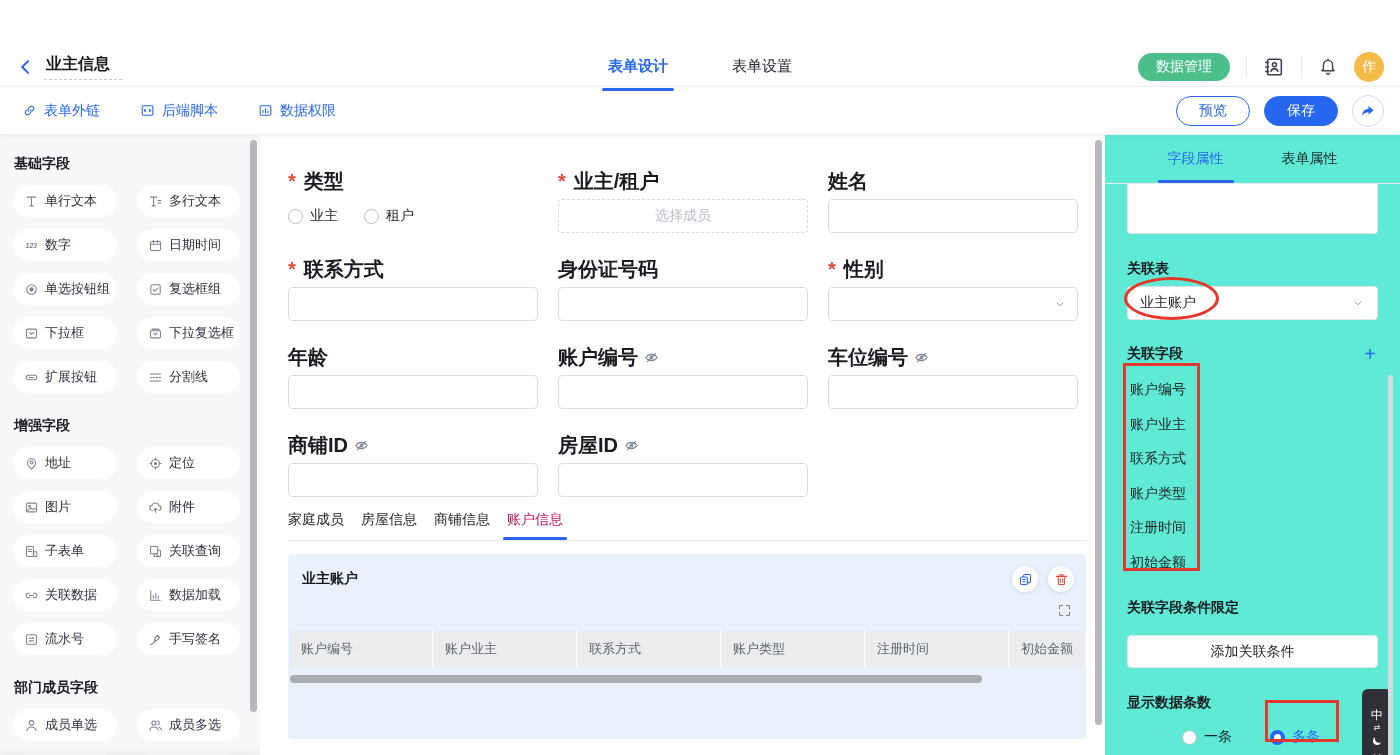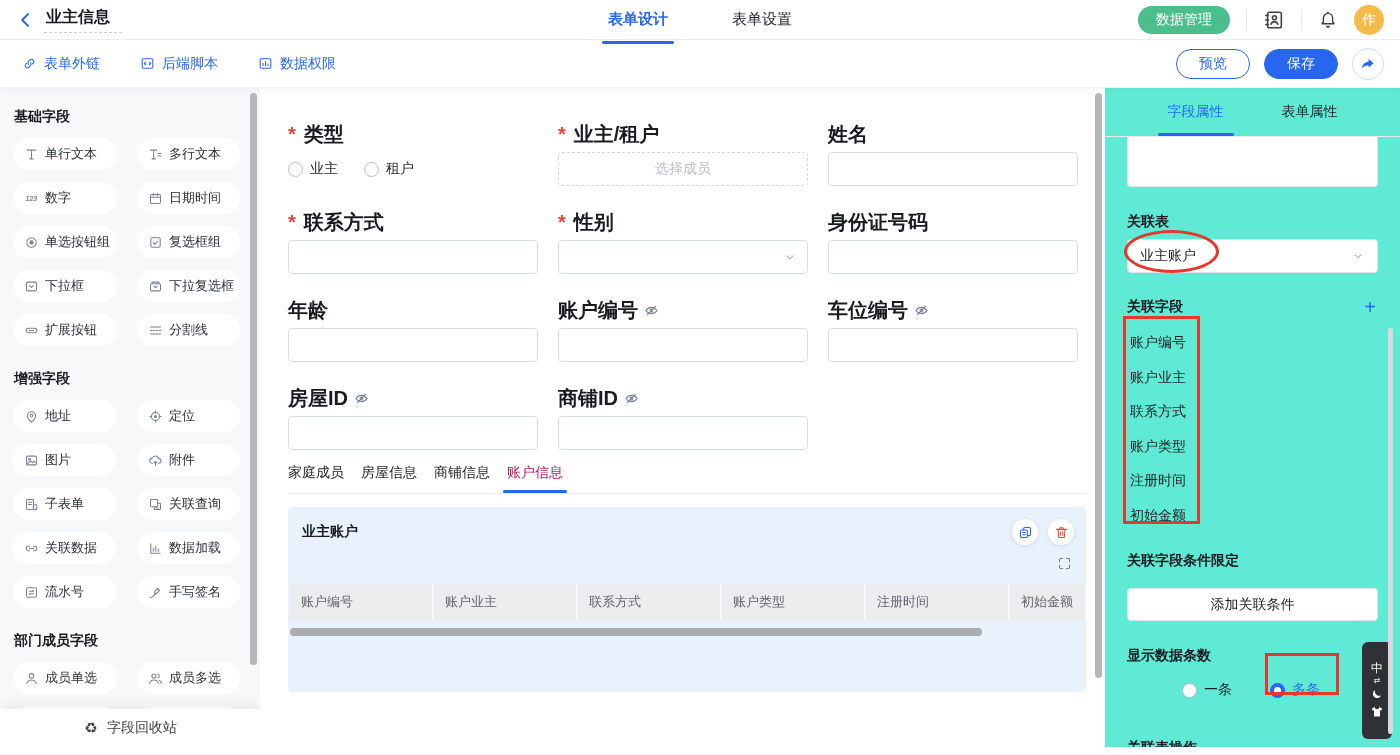--- a/index.html
+++ b/index.html
@@ -6,21 +6,21 @@
   html,body { width:1400px; height:755px; overflow:hidden;
     font-family:"Liberation Sans","DejaVu Sans",sans-serif;
     color:#17191f; background:#fff; }
   .ic { display:inline-flex; align-items:center; justify-content:center; flex:none; }
   .ic svg { width:100%; height:100%; }
   .ic14{width:14px;height:14px}.ic15{width:15px;height:15px}.ic16{width:16px;height:16px}.ic20{width:20px;height:20px}.ic22{width:22px;height:22px}
   .c-blue{color:#2767f0}.c-gray{color:#7b8393}.c-dark{color:#3c414b}.c-red{color:#e8463c}
 
   
   .topbar { height:40px; background:#fff; border-bottom:1px solid #ebedf0;
-    display:flex; align-items:center; padding:0 16px; position:relative; z-index:30; }
+    display:flex; align-items:center; padding:0 16px; position:relative; z-index:30;margin-top:47px; }
   .tb-left { display:flex; align-items:center; gap:8px; }
   .page-title { font-size:16px; font-weight:600; padding:0 12px 4px 2px;
     border-bottom:1px dashed #c7ccd4; }
   .main-tabs { position:absolute; left:50%; transform:translateX(-50%);
     display:flex; gap:64px; height:48px; }
   .main-tab { display:flex; align-items:center; font-size:15px; color:#1f232b;
     position:relative; cursor:pointer; }
   .main-tab.active { color:#2767f0; font-weight:600;font-family:Liberation Serif, serif; }
   .main-tab.active::after { content:""; position:absolute; left:-6px; right:-6px;
     bottom:0; height:3px; background:#2767f0; border-radius:2px; }
@@ -467,32 +467,32 @@
           <div class="f-input"></div>
         </div>
       </div>
 
       <div class="form-row">
         <div class="field">
           <div class="f-label req">联系方式</div>
           <div class="f-input"></div>
         </div>
         <div class="field">
+          <div class="f-label">身份证号码</div>
+          <div class="f-input"></div>
+        </div>
+        <div class="field">
           <div class="f-label req">性别</div>
           <div class="f-select">
             <i class="ic ic14">
                 <svg viewBox="0 0 24 24" fill="none" stroke="currentColor" stroke-width="1.7" stroke-linecap="round" stroke-linejoin="round">
                   <path d="M7 10l5 5 5-5"></path>
                 </svg>
               </i>
           </div>
-        </div>
-        <div class="field">
-          <div class="f-label">身份证号码</div>
-          <div class="f-input"></div>
         </div>
       </div>
 
       <div class="form-row">
         <div class="field">
           <div class="f-label">年龄</div>
           <div class="f-input"></div>
         </div>
         <div class="field">
           <div class="f-label">
@@ -518,34 +518,34 @@
                 </svg>
               </i>
             </div>
           <div class="f-input"></div>
         </div>
       </div>
 
       <div class="form-row" style="margin-bottom:0">
         <div class="field">
           <div class="f-label">
-              <span>房屋ID</span>
+              <span>商铺ID</span>
             <i class="ic ic15 c-gray">
                 <svg viewBox="0 0 24 24" fill="none" stroke="currentColor" stroke-width="1.7" stroke-linecap="round" stroke-linejoin="round">
                   <path d="M3 12s3.3-5 9-5 9 5 9 5-3.3 5-9 5-9-5-9-5z"></path>
                   <circle cx="12" cy="12" r="2.2"></circle>
                   <path d="M5.5 18.5 18.5 5.5"></path>
                 </svg>
               </i>
             </div>
           <div class="f-input"></div>
         </div>
         <div class="field">
           <div class="f-label">
-              <span>商铺ID</span>
+              <span>房屋ID</span>
             <i class="ic ic15 c-gray">
                 <svg viewBox="0 0 24 24" fill="none" stroke="currentColor" stroke-width="1.7" stroke-linecap="round" stroke-linejoin="round">
                   <path d="M3 12s3.3-5 9-5 9 5 9 5-3.3 5-9 5-9-5-9-5z"></path>
                   <circle cx="12" cy="12" r="2.2"></circle>
                   <path d="M5.5 18.5 18.5 5.5"></path>
                 </svg>
               </i>
             </div>
           <div class="f-input"></div>
         </div>

